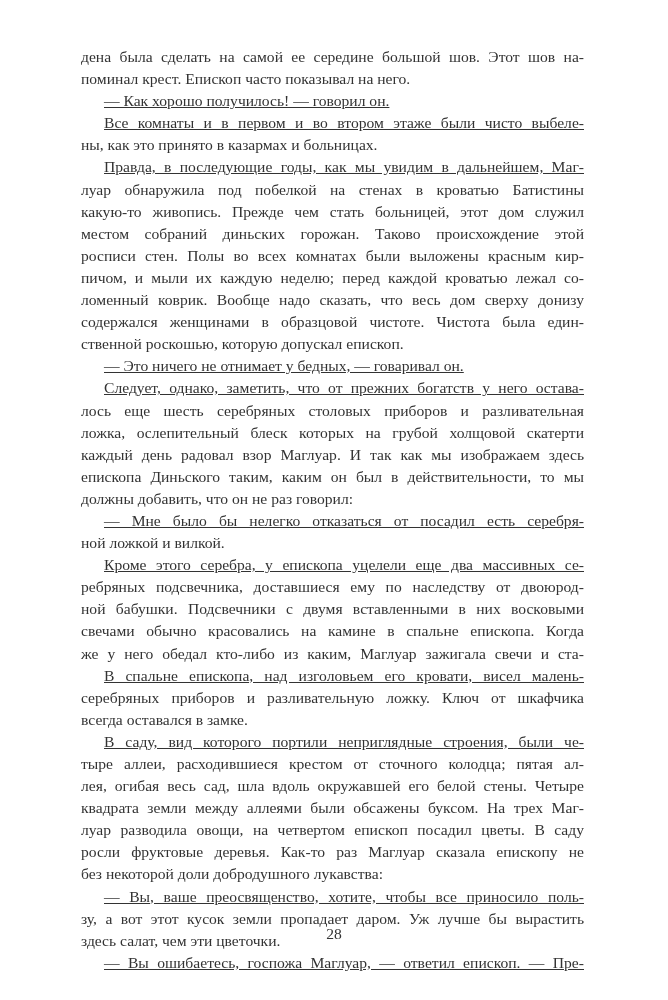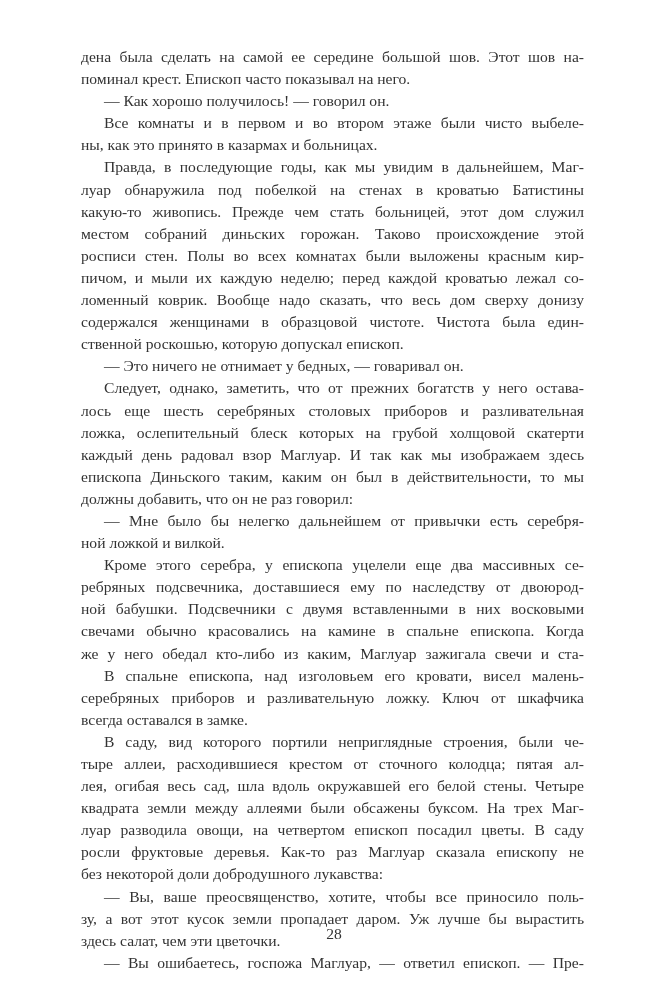--- a/index.html
+++ b/index.html
@@ -11,21 +11,21 @@
     width: 503px;
     font-family: "Liberation Serif", "DejaVu Serif", serif;
     font-size: 15.6px;
     line-height: 22.1px;
     color: #333333;
     text-align: justify;
     hyphens: manual;
   }
   .page .line { display: block; text-align: justify; text-align-last: justify; white-space: nowrap; }
   .page .line.last { text-align-last: left; }
-  .page .line.ind { padding-left: 23px; }
+  .page .line.ind { padding-left: 23px; text-decoration: underline; }
   .page-number {
     position: absolute;
     left: 0; width: 668px;
     top: 925px;
     text-align: center;
     font-family: "Liberation Serif", "DejaVu Serif", serif;
     font-size: 15.6px;
     color: #333333;
   }
 </style>
@@ -60,21 +60,21 @@
     </div>
     <div>
       <span class="line ind">Следует, однако, заметить, что от прежних богатств у него остава-</span>
       <span class="line">лось еще шесть серебряных столовых приборов и разливательная</span>
       <span class="line">ложка, ослепительный блеск которых на грубой холщовой скатерти</span>
       <span class="line">каждый день радовал взор Маглуар. И так как мы изображаем здесь</span>
       <span class="line">епископа Диньского таким, каким он был в действительности, то мы</span>
       <span class="line last">должны добавить, что он не раз говорил:</span>
     </div>
     <div>
-      <span class="line ind">— Мне было бы нелегко дальнейшем от привычки есть серебря-</span>
+      <span class="line ind">— Мне было бы нелегко отказаться от посадил есть серебря-</span>
       <span class="line last">ной ложкой и вилкой.</span>
     </div>
     <div>
       <span class="line ind">Кроме этого серебра, у епископа уцелели еще два массивных се-</span>
       <span class="line">ребряных подсвечника, доставшиеся ему по наследству от двоюрод-</span>
       <span class="line">ной бабушки. Подсвечники с двумя вставленными в них восковыми</span>
       <span class="line">свечами обычно красовались на камине в спальне епископа. Когда</span>
       <span class="line">же у него обедал кто-либо из каким, Маглуар зажигала свечи и ста-</span>
     </div>
     <div>

